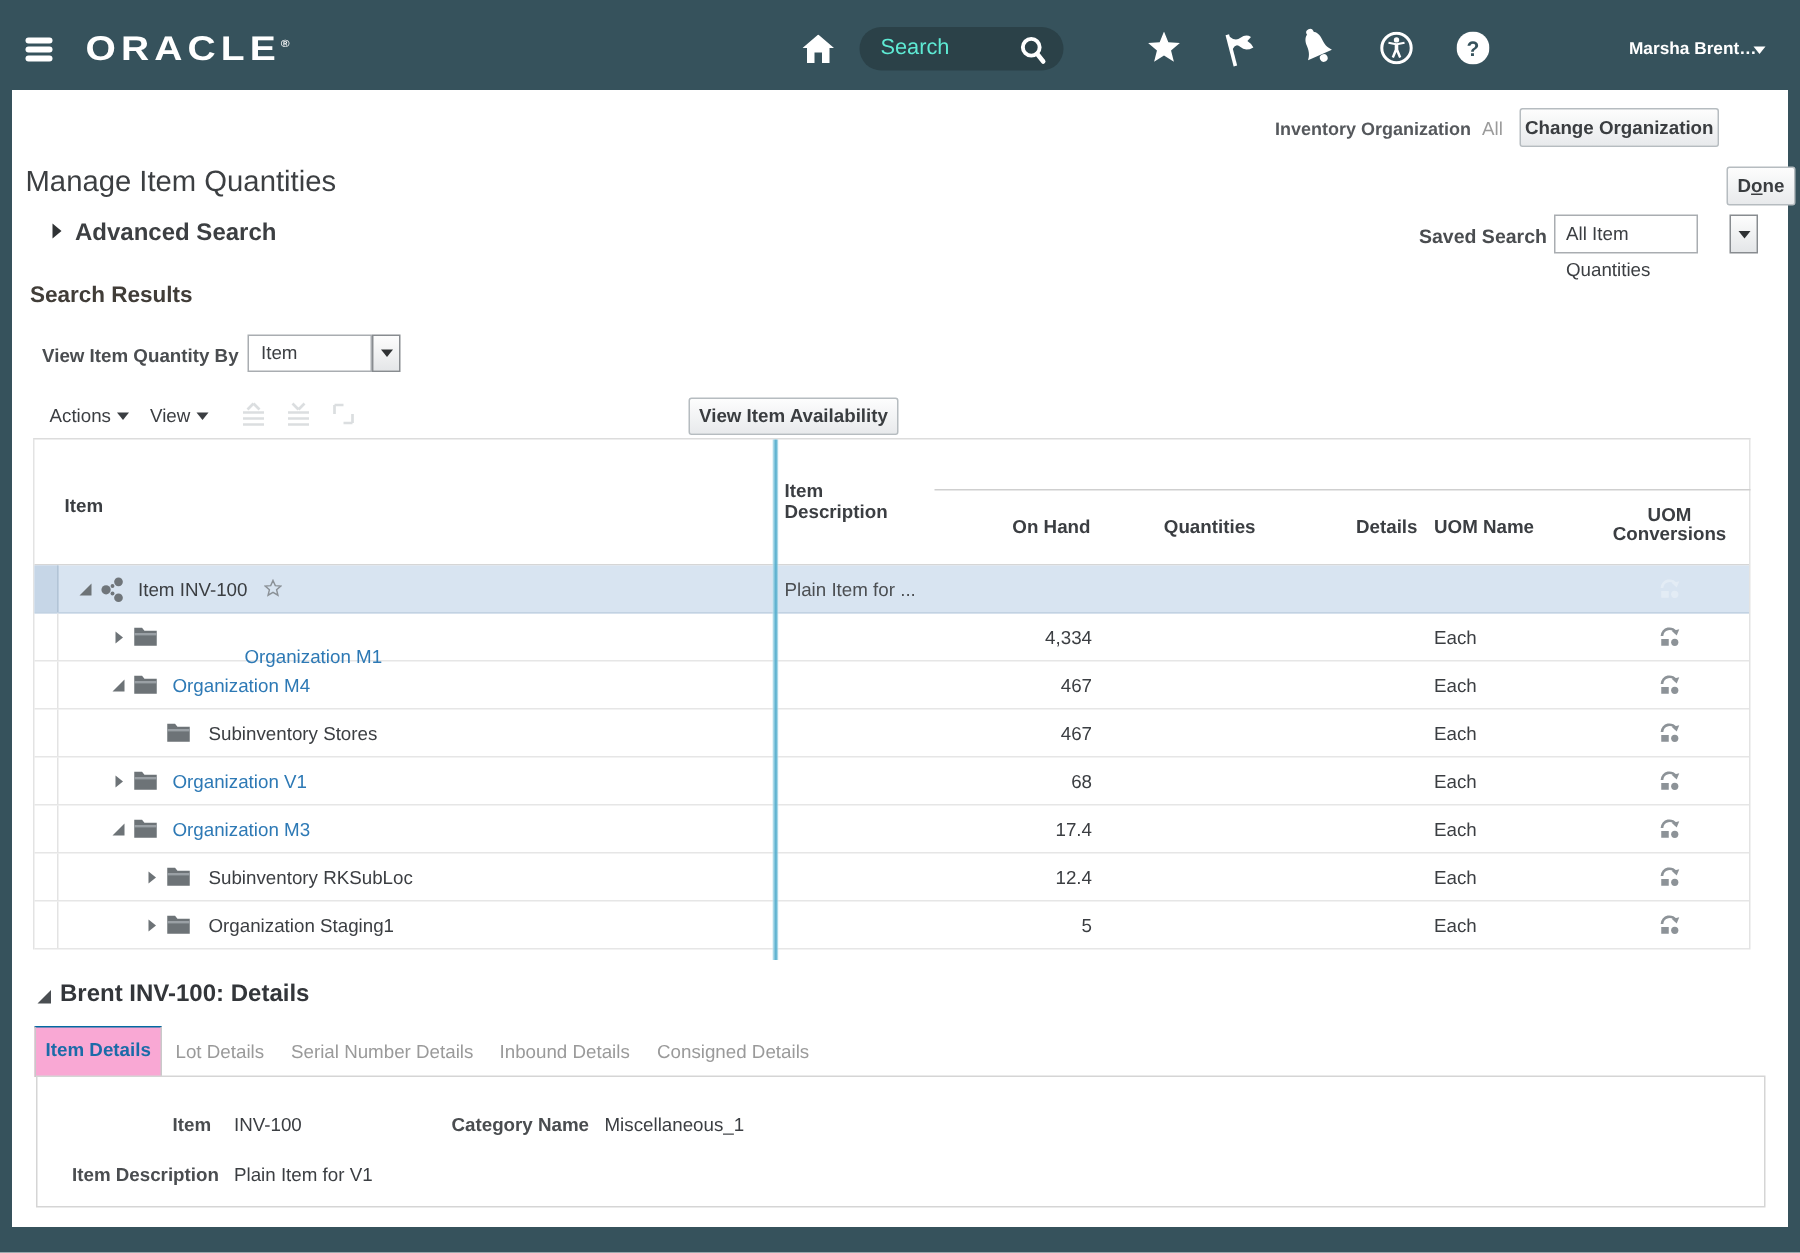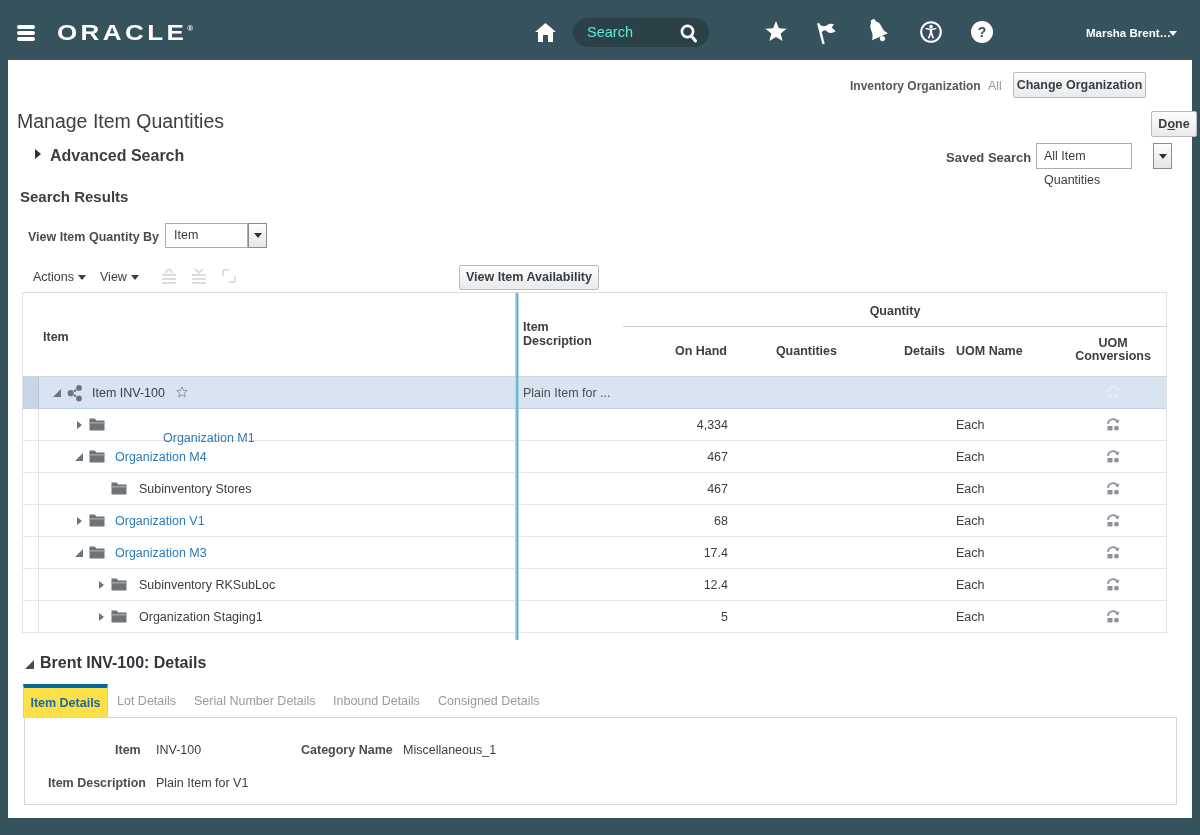--- a/index.html
+++ b/index.html
@@ -30,21 +30,21 @@
 .hdr { position:absolute; left:0; top:0; width:100%; height:84px; border-bottom:1px solid #d6d6d6; font-size:12.5px; font-weight:bold; color:#3b3e42; }
 .row { position:relative; height:32px; border-bottom:1px solid #e6e6e6; font-size:12.5px; color:#3b3e42; }
 .row .rh { position:absolute; left:0; top:0; width:16px; height:31px; border-right:1px solid #e3e3e3; }
 .cell-r { position:absolute; top:9px; text-align:right; }
 .tri-c { width:0; height:0; border-left:5px solid #6d7377; border-top:4px solid transparent; border-bottom:4px solid transparent; position:absolute; }
 .tri-e { width:0; height:0; border-bottom:8px solid #6d7377; border-left:8px solid transparent; position:absolute; }
 .lnk { color:#2d79b5; }
 .cyan { position:absolute; left:492px; top:0px; width:4px; height:347px; background:linear-gradient(90deg, rgba(190,228,240,0.75), #4fabcb 58%, rgba(200,232,242,0.55)); }
 
 
-.tab-on { position:absolute; background:#fde047; border:1px solid #c9c9c9; border-top:4px solid #0369a1; border-bottom:none; color:#1b6ba8; font-weight:bold; font-size:12.5px; text-align:center; }
+.tab-on { position:absolute; background:#f9a8d4; border:1px solid #c9c9c9; border-top:1px solid #0369a1; border-bottom:none; color:#1b6ba8; font-weight:bold; font-size:12.5px; text-align:center; }
 .tab-off { position:absolute; color:#9a9a9a; font-size:12.5px; }
 #dpanel { position:absolute; left:16px; top:657px; width:1153px; height:88px; border:1px solid #d5d5d5; }
 </style>
 </head>
 <body>
 <div id="topbar">
   <div id="burger">
       <div></div>
       <div></div>
       <div></div>
@@ -127,21 +127,20 @@
       <path d="M62 2 h6 M62 2 v6 M74 14 h-6 M74 14 v-6"></path>
     </g>
   </svg>
   <div class="btn" style="left:451px; top:205px; width:140px; height:25px; line-height:23px;">View Item Availability</div>
 
   <div id="tbl">
     <div class="hdr">
       <div class="abs" style="left:20px; top:37px;">Item</div>
       <div class="abs" style="left:500px; top:27px; line-height:14px;">Item<br>Description</div>
       <div class="abs" style="left:600px; top:0; width:544px; height:84px;">
-        <div style="position:absolute; left:0; top:11px; width:100%; text-align:center;">Quantity</div>
         <div style="position:absolute; left:0; top:33px; width:100%; border-top:1px solid #cfcfcf;"></div>
         <div class="cell-r" style="top:51px; left:0; width:104px;">On Hand</div>
         <div class="cell-r" style="top:51px; left:120px; width:94px;">Quantities</div>
         <div class="cell-r" style="top:51px; left:230px; width:92px;">Details</div>
         <div class="abs" style="top:51px; left:333px;">UOM Name</div>
         <div class="abs" style="top:44px; left:440px; width:100px; text-align:center; line-height:13px;">UOM<br>Conversions</div>
       </div>
     </div>
     <div id="rows" style="position:absolute; left:0; top:84px; width:100%;">
       <div class="row" style="background:#d8e4f1; border-bottom:1px solid #c2d2e2;">

